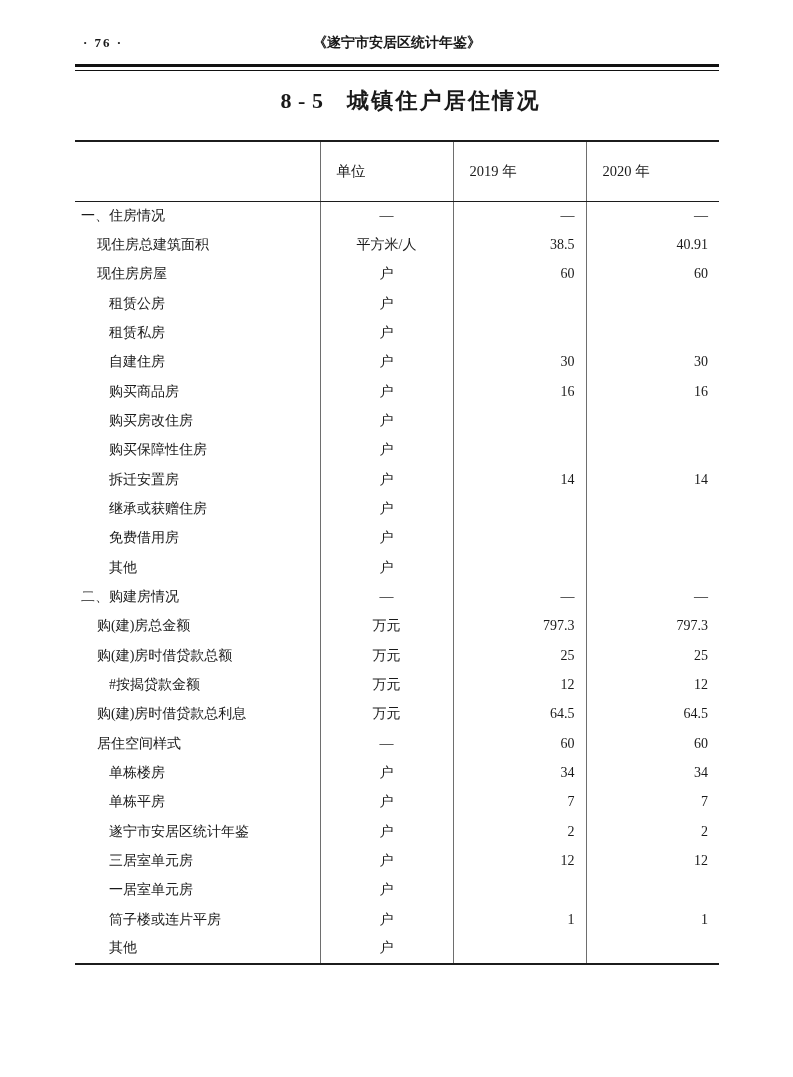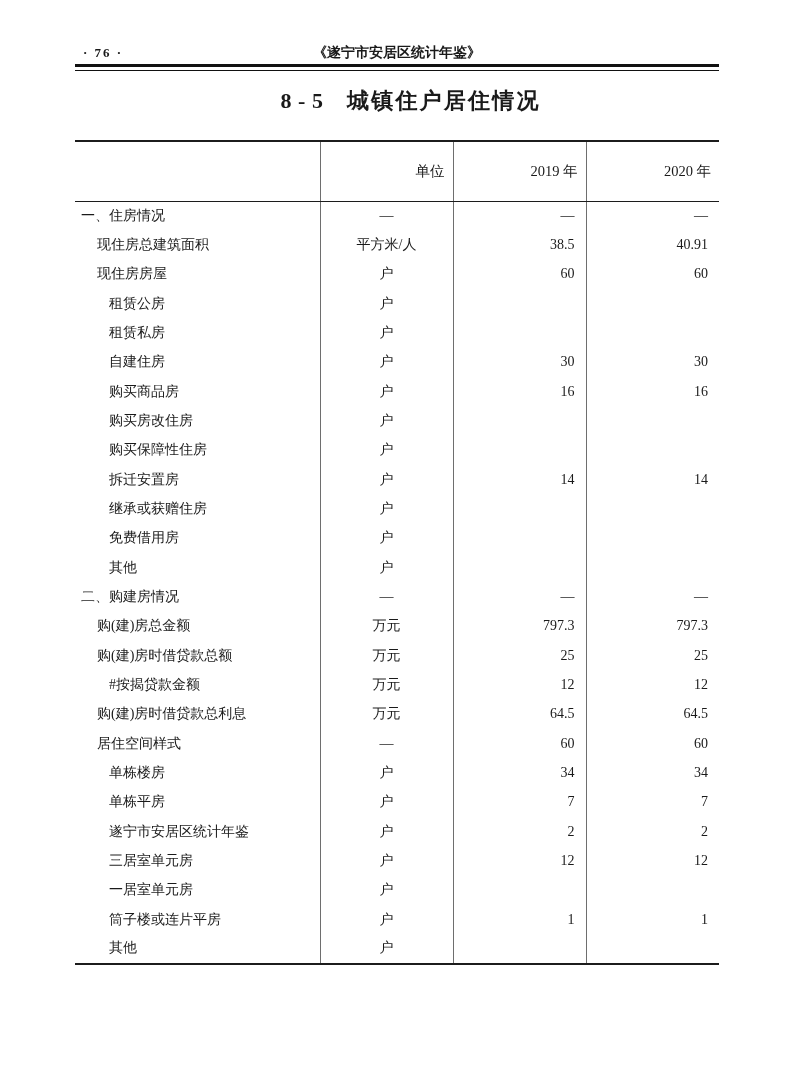--- a/index.html
+++ b/index.html
@@ -7,21 +7,21 @@
     position:relative;
     width:793px;height:1077px;
     margin:0 auto;
     background:#ffffff;
     font-family:"Liberation Serif","DejaVu Serif",serif;
     color:#1a1a1a;
     overflow:hidden;
   }
   
   .running-head{
-    position:absolute;top:44px;left:75px;right:74px;
+    position:absolute;top:34px;left:75px;right:74px;
     text-align:center;font-size:14px;font-weight:bold;
   }
   .pageno{
     position:absolute;left:8px;top:1px;
     font-size:13px;font-weight:bold;letter-spacing:2px;
   }
   
   .double-rule{position:absolute;top:64px;left:75px;right:74px;}
   .rule-thick{height:3px;background:#111;}
   .rule-thin{height:1.5px;background:#111;margin-top:2.5px;}
@@ -40,21 +40,21 @@
     border-collapse:collapse;
     border-top:2px solid #1c1c1c;
     border-bottom:2.5px solid #1c1c1c;
     font-size:14px;
   }
   col.c1{width:245px;} col.c2{width:133px;} col.c3{width:133px;} col.c4{width:133px;}
   thead tr{height:60px;}
   thead th{
     font-weight:normal;font-size:14.5px;
     border-bottom:1.5px solid #1c1c1c;
-    vertical-align:middle;text-align:right;padding:8px;
+    vertical-align:middle;text-align:left;padding:16px;
   }
   tbody tr{height:29.34px;}
   tbody td{padding:0;vertical-align:middle;white-space:nowrap;overflow:hidden;}
   .v{border-right:1px solid #6e6e6e;}
   td.c-label{text-align:left;}
   td.c-unit{text-align:center;}
   td.c-num{text-align:right;padding-right:11px;font-variant-numeric:tabular-nums;}
   .ind-0{padding-left:6px;}
   .ind-1{padding-left:22px;}
   .ind-2{padding-left:34px;}

